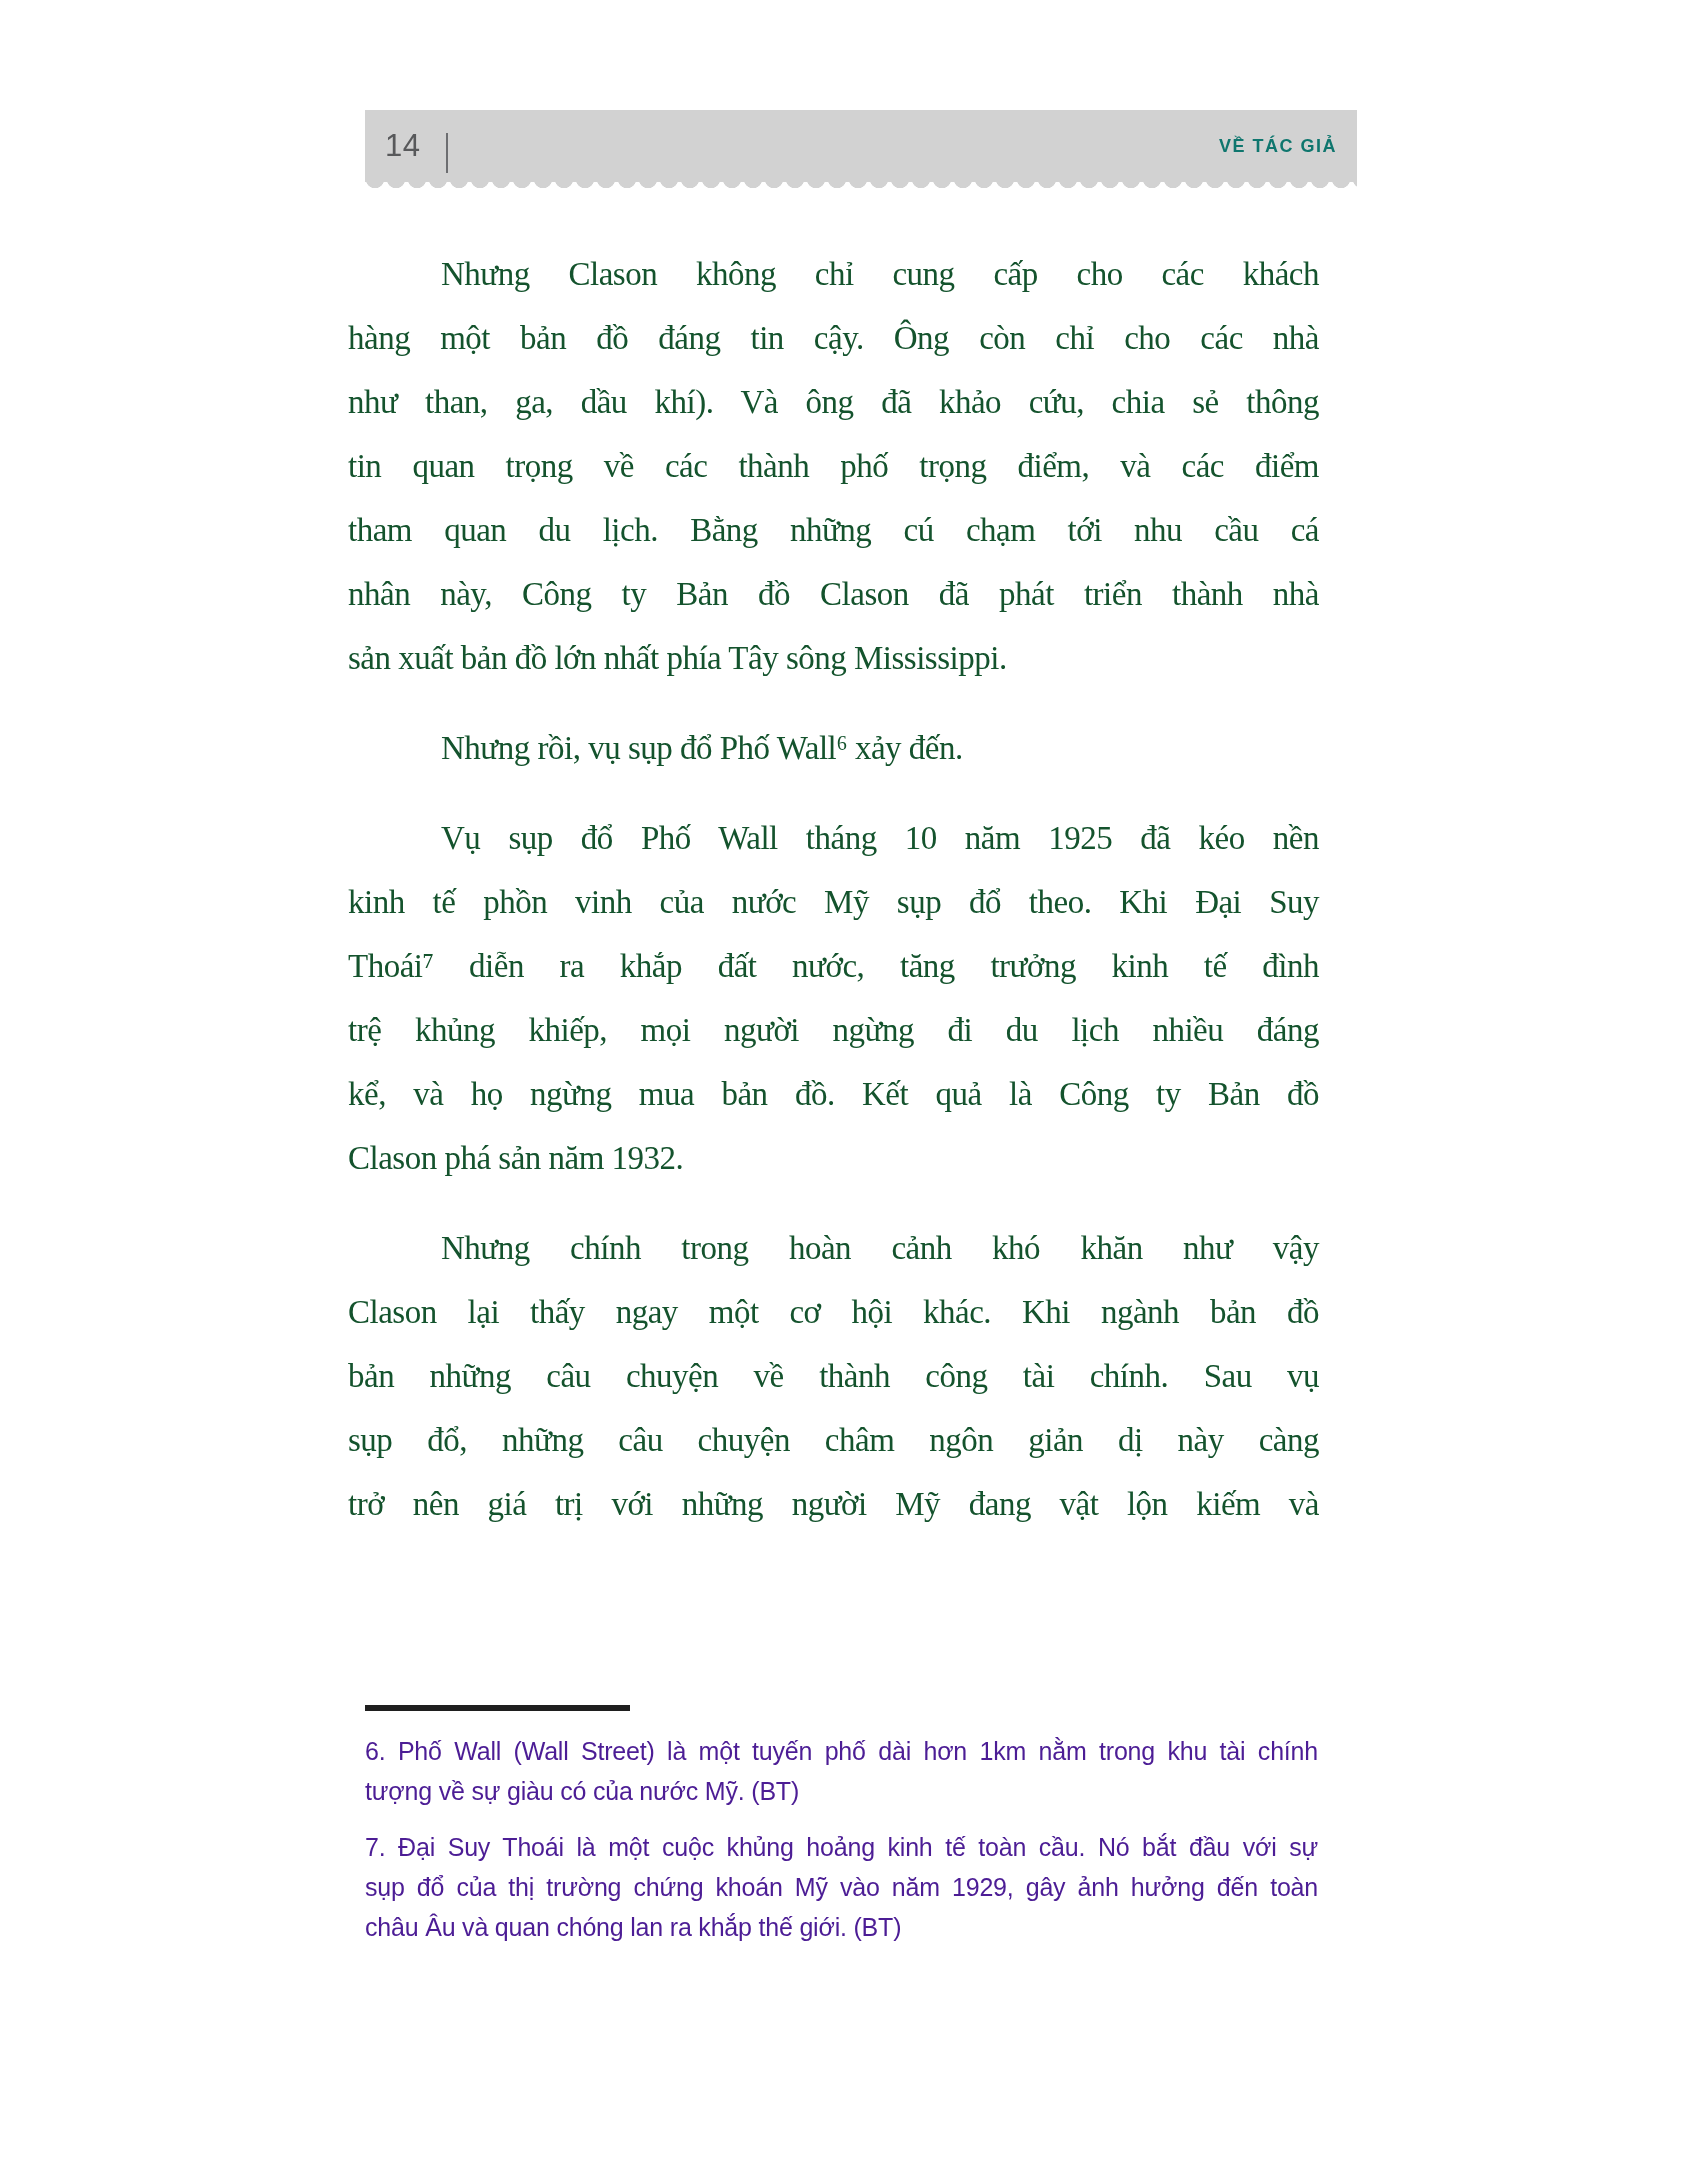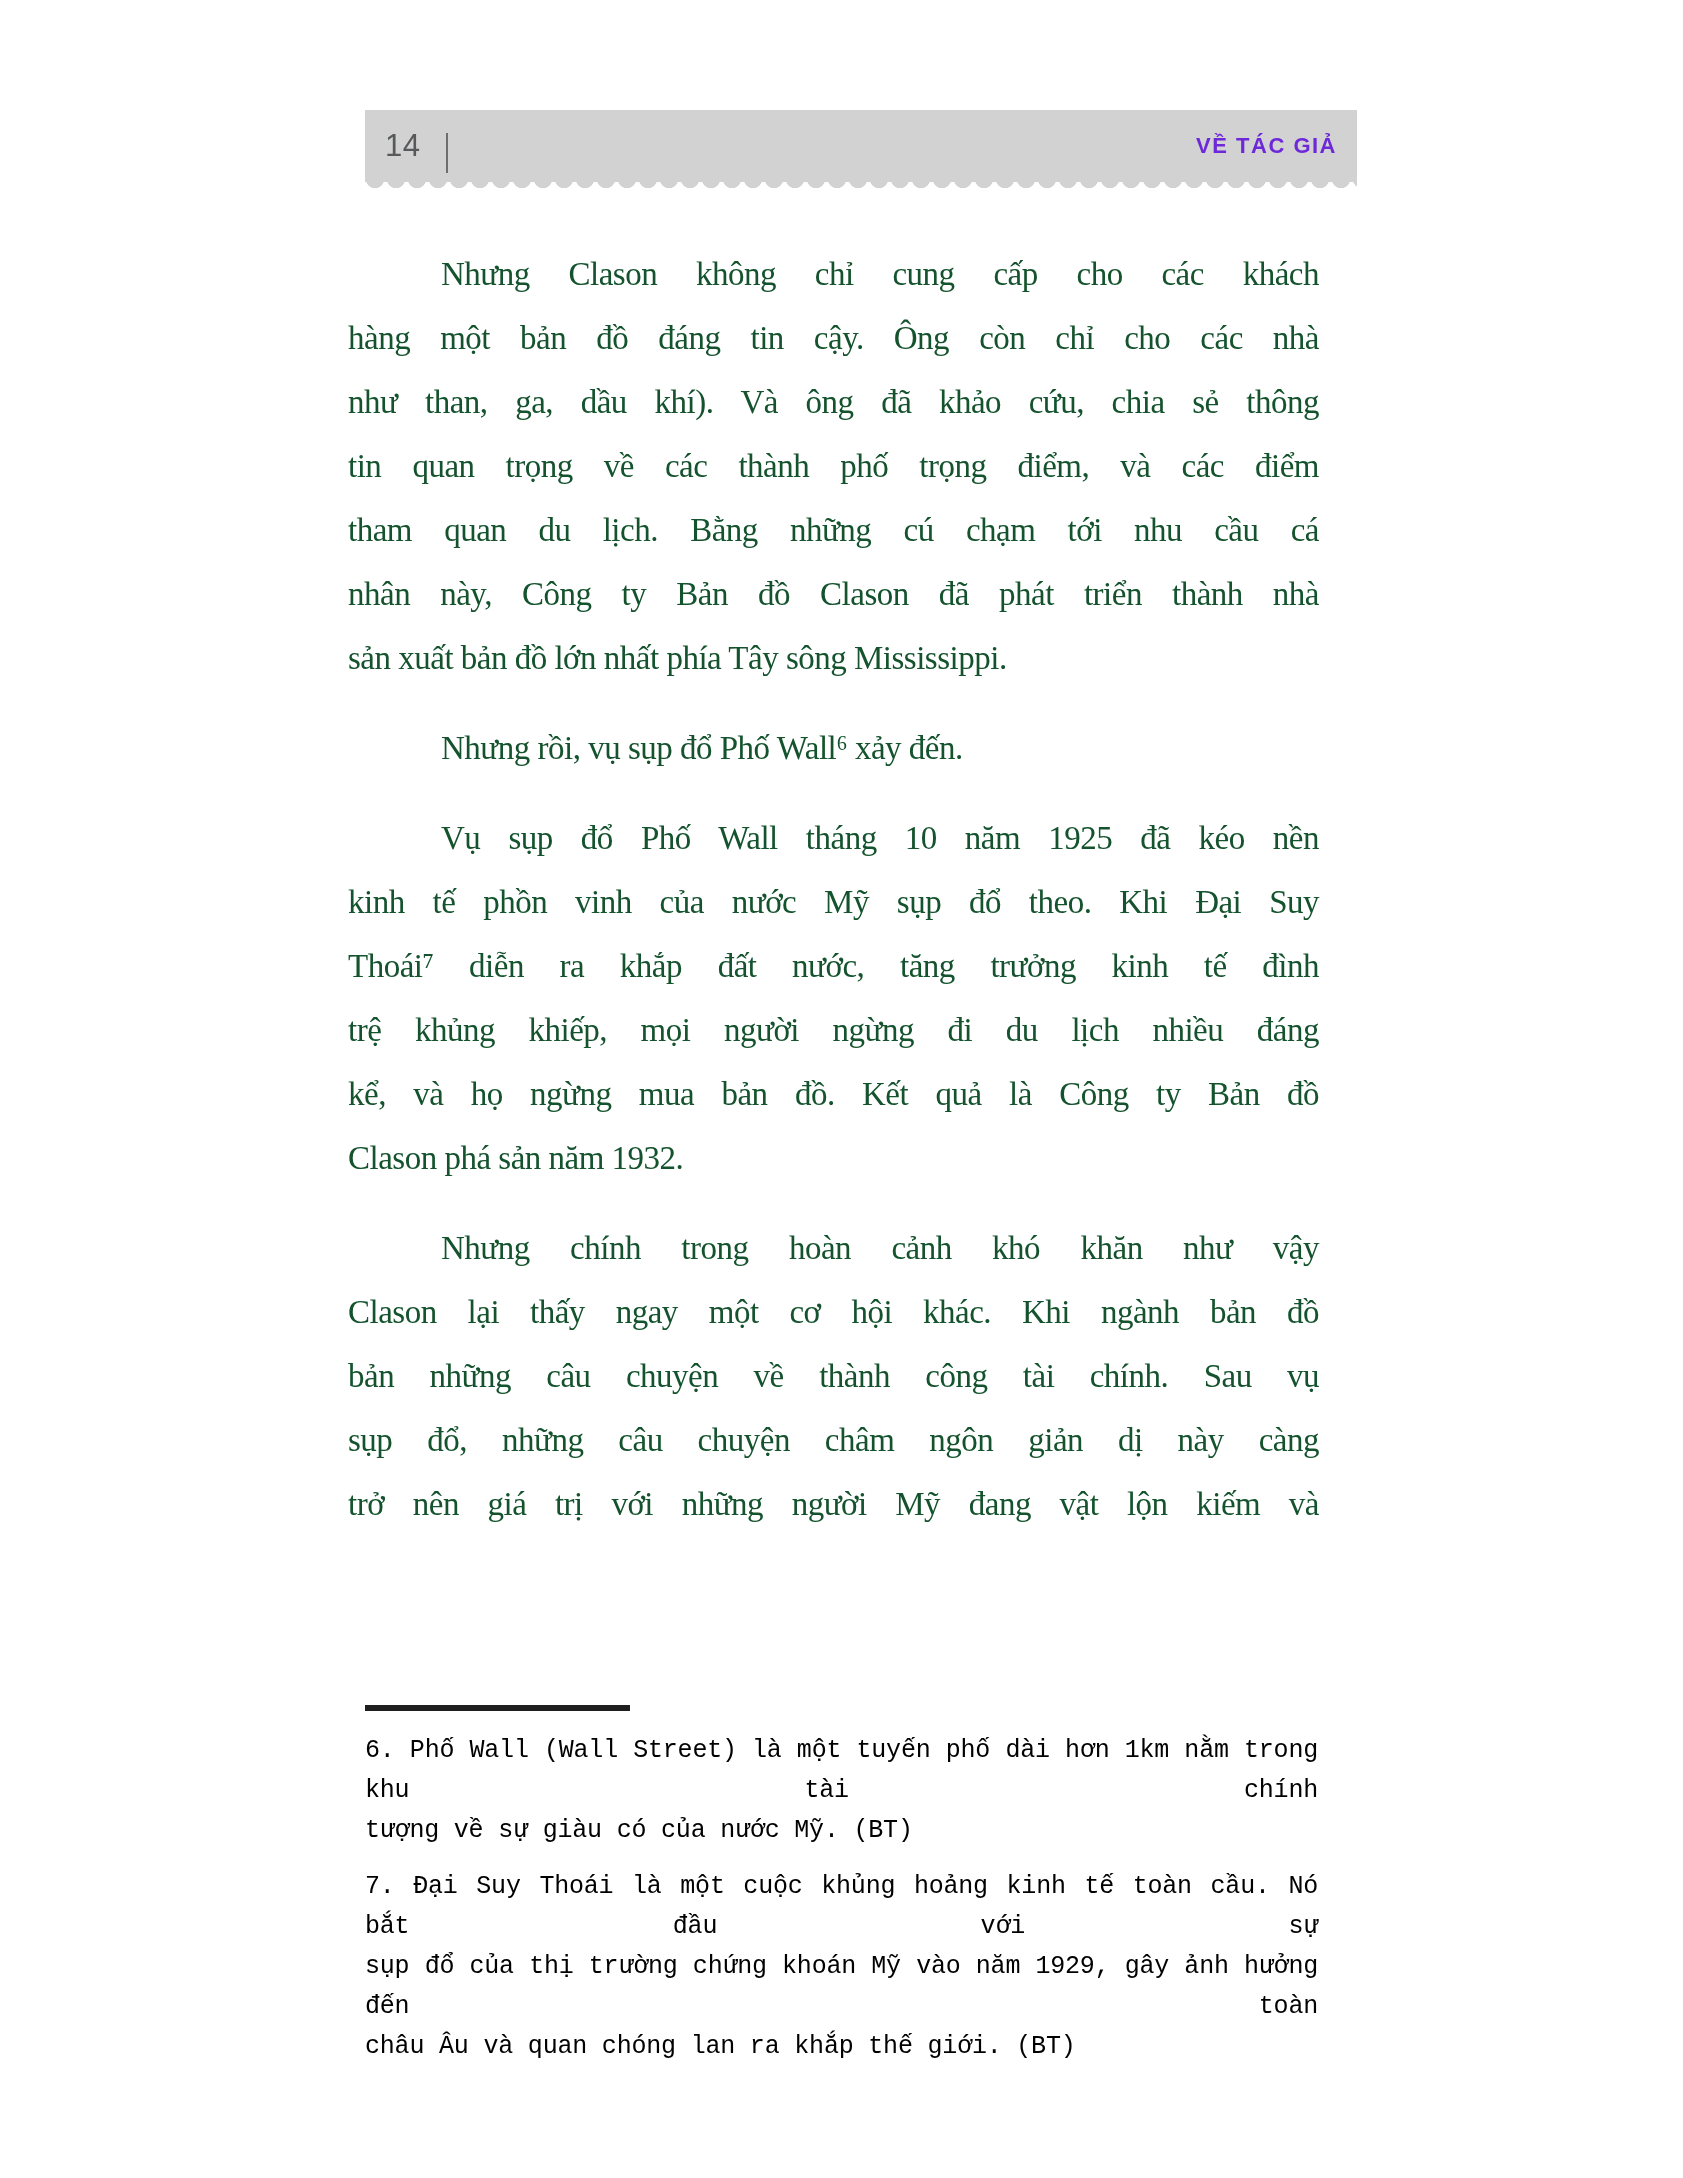--- a/index.html
+++ b/index.html
@@ -24,42 +24,42 @@
     content:""; position:absolute; left:0; top:100%; width:100%; height:9px;
     background-image:radial-gradient(circle at 10px -3px, #d2d2d2 9px, rgba(210,210,210,0) 9.4px);
     background-size:21px 9px; background-repeat:repeat-x;
   }
   .pagenum { font-size:31px; letter-spacing:0.5px; }
   .hdiv {
     width:2px; height:40px; background:#6d6e71;
     margin-left:26px; transform:translateY(7px);
   }
   .spacer { flex:1; }
-  .htitle { font-size:22px; letter-spacing:1.5px; font-weight:bold; color:#6d28d9; }
+  .htitle { font-size:18px; letter-spacing:1.5px; font-weight:bold; color:#0f766e; }
 
   
   .body-text {
     position:absolute; left:348px; top:242px; width:971px;
     font-size:33px; line-height:64px; color:#14532d;
     letter-spacing:-0.5px;
   }
   .para { margin:0 0 26px 0; }
   .tline { text-align:justify; text-align-last:justify; text-justify:inter-word; }
   .tline.lastline { text-align-last:left; }
   .tline.indent { text-indent:93px; }
 
   
   .fnrule {
     position:absolute; left:365px; top:1705px;
     width:265px; height:6px; background:#1f1f1f;
   }
   .footnotes {
     position:absolute; left:365px; top:1731px; width:953px;
-    font-family:Liberation Mono, monospace;
-    font-size:25px; line-height:40px; color:#000000;
+    font-family:Liberation Sans, sans-serif;
+    font-size:25px; line-height:40px; color:#4c1d95;
     letter-spacing:-0.2px;
   }
   .footnote { margin:0 0 16px 0; }
 </style>
 </head>
 <body>
 
 <div class="page">
 
   <div class="band">

